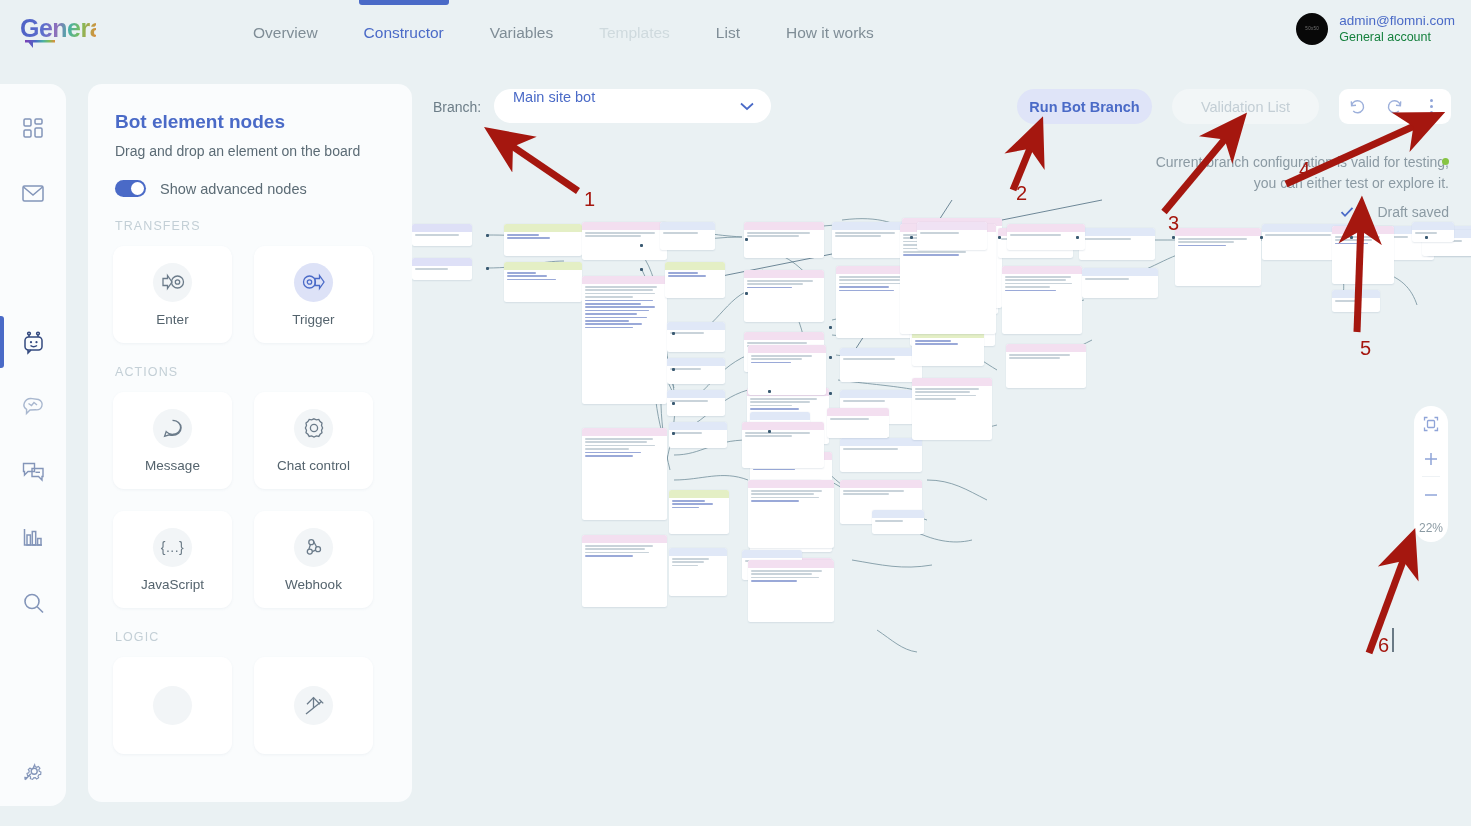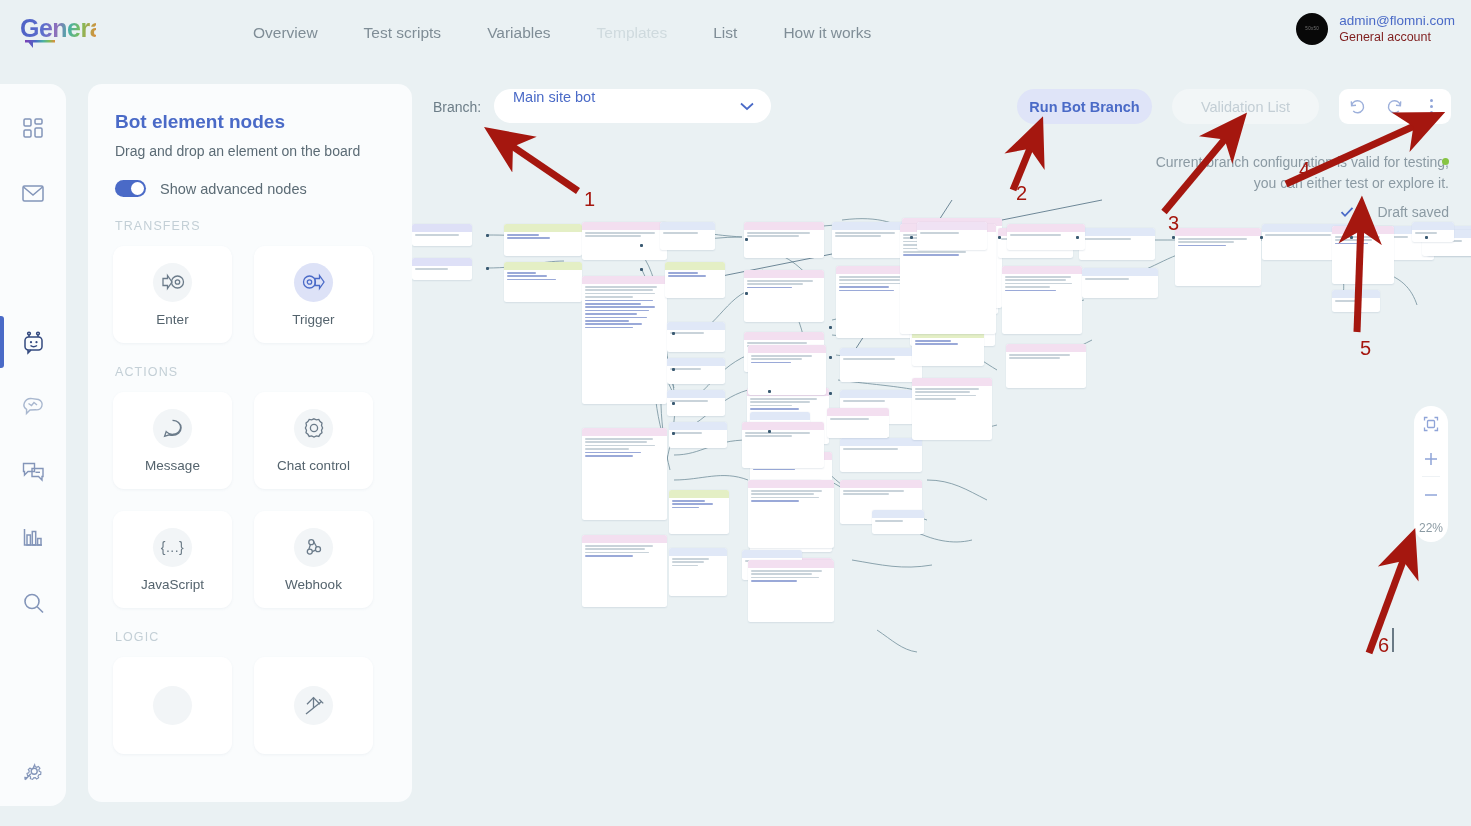--- a/index.html
+++ b/index.html
@@ -47,21 +47,21 @@
   #account {
     position: absolute; right: 16px; top: 12px;
     display: flex; align-items: center; gap: 11px;
   }
   #avatar {
     width: 32px; height: 32px; border-radius: 50%; background: #080808;
     display: flex; align-items: center; justify-content: center;
     color: #777; font-size: 4.5px; letter-spacing: .3px;
   }
   #accname { font-size: 13.5px; color: #4a6ac7; line-height: 17px; }
-  #accsub { font-size: 12.5px; color: #7f1d1d; line-height: 16px; }
+  #accsub { font-size: 12.5px; color: #15803d; line-height: 16px; }
 
   
   #rail {
     position: absolute; left: 0; top: 84px; width: 66px; height: 722px;
     background: #fafcfd; border-radius: 0 16px 16px 0;
   }
   .railicon {
     position: absolute; left: 0; width: 66px; height: 44px;
     display: flex; align-items: center; justify-content: center;
     cursor: pointer;
@@ -200,21 +200,21 @@
             <stop offset=".8" stop-color="#7dbd59"></stop>
         <stop offset="1" stop-color="#e08b3a"></stop>
           </linearGradient>
         </defs>
       <path d="M2 2 L32 2 L32 4.6 L10 4.6 L10 10 L5.5 4.6 L2 4.6 Z" fill="url(#lg)"></path>
     </svg>
   </div>
 
   <div class="navlinks">
     <div class="navlink">Overview</div>
-    <div class="navlink">Test scripts</div>
+    <div class="navlink active">Constructor</div>
     <div class="navlink">Variables</div>
     <div class="navlink disabled">Templates</div>
     <div class="navlink">List</div>
     <div class="navlink">How it works</div>
   </div>
 
   <div id="account">
     <div id="avatar">
       <span>50x50</span>
     </div>

